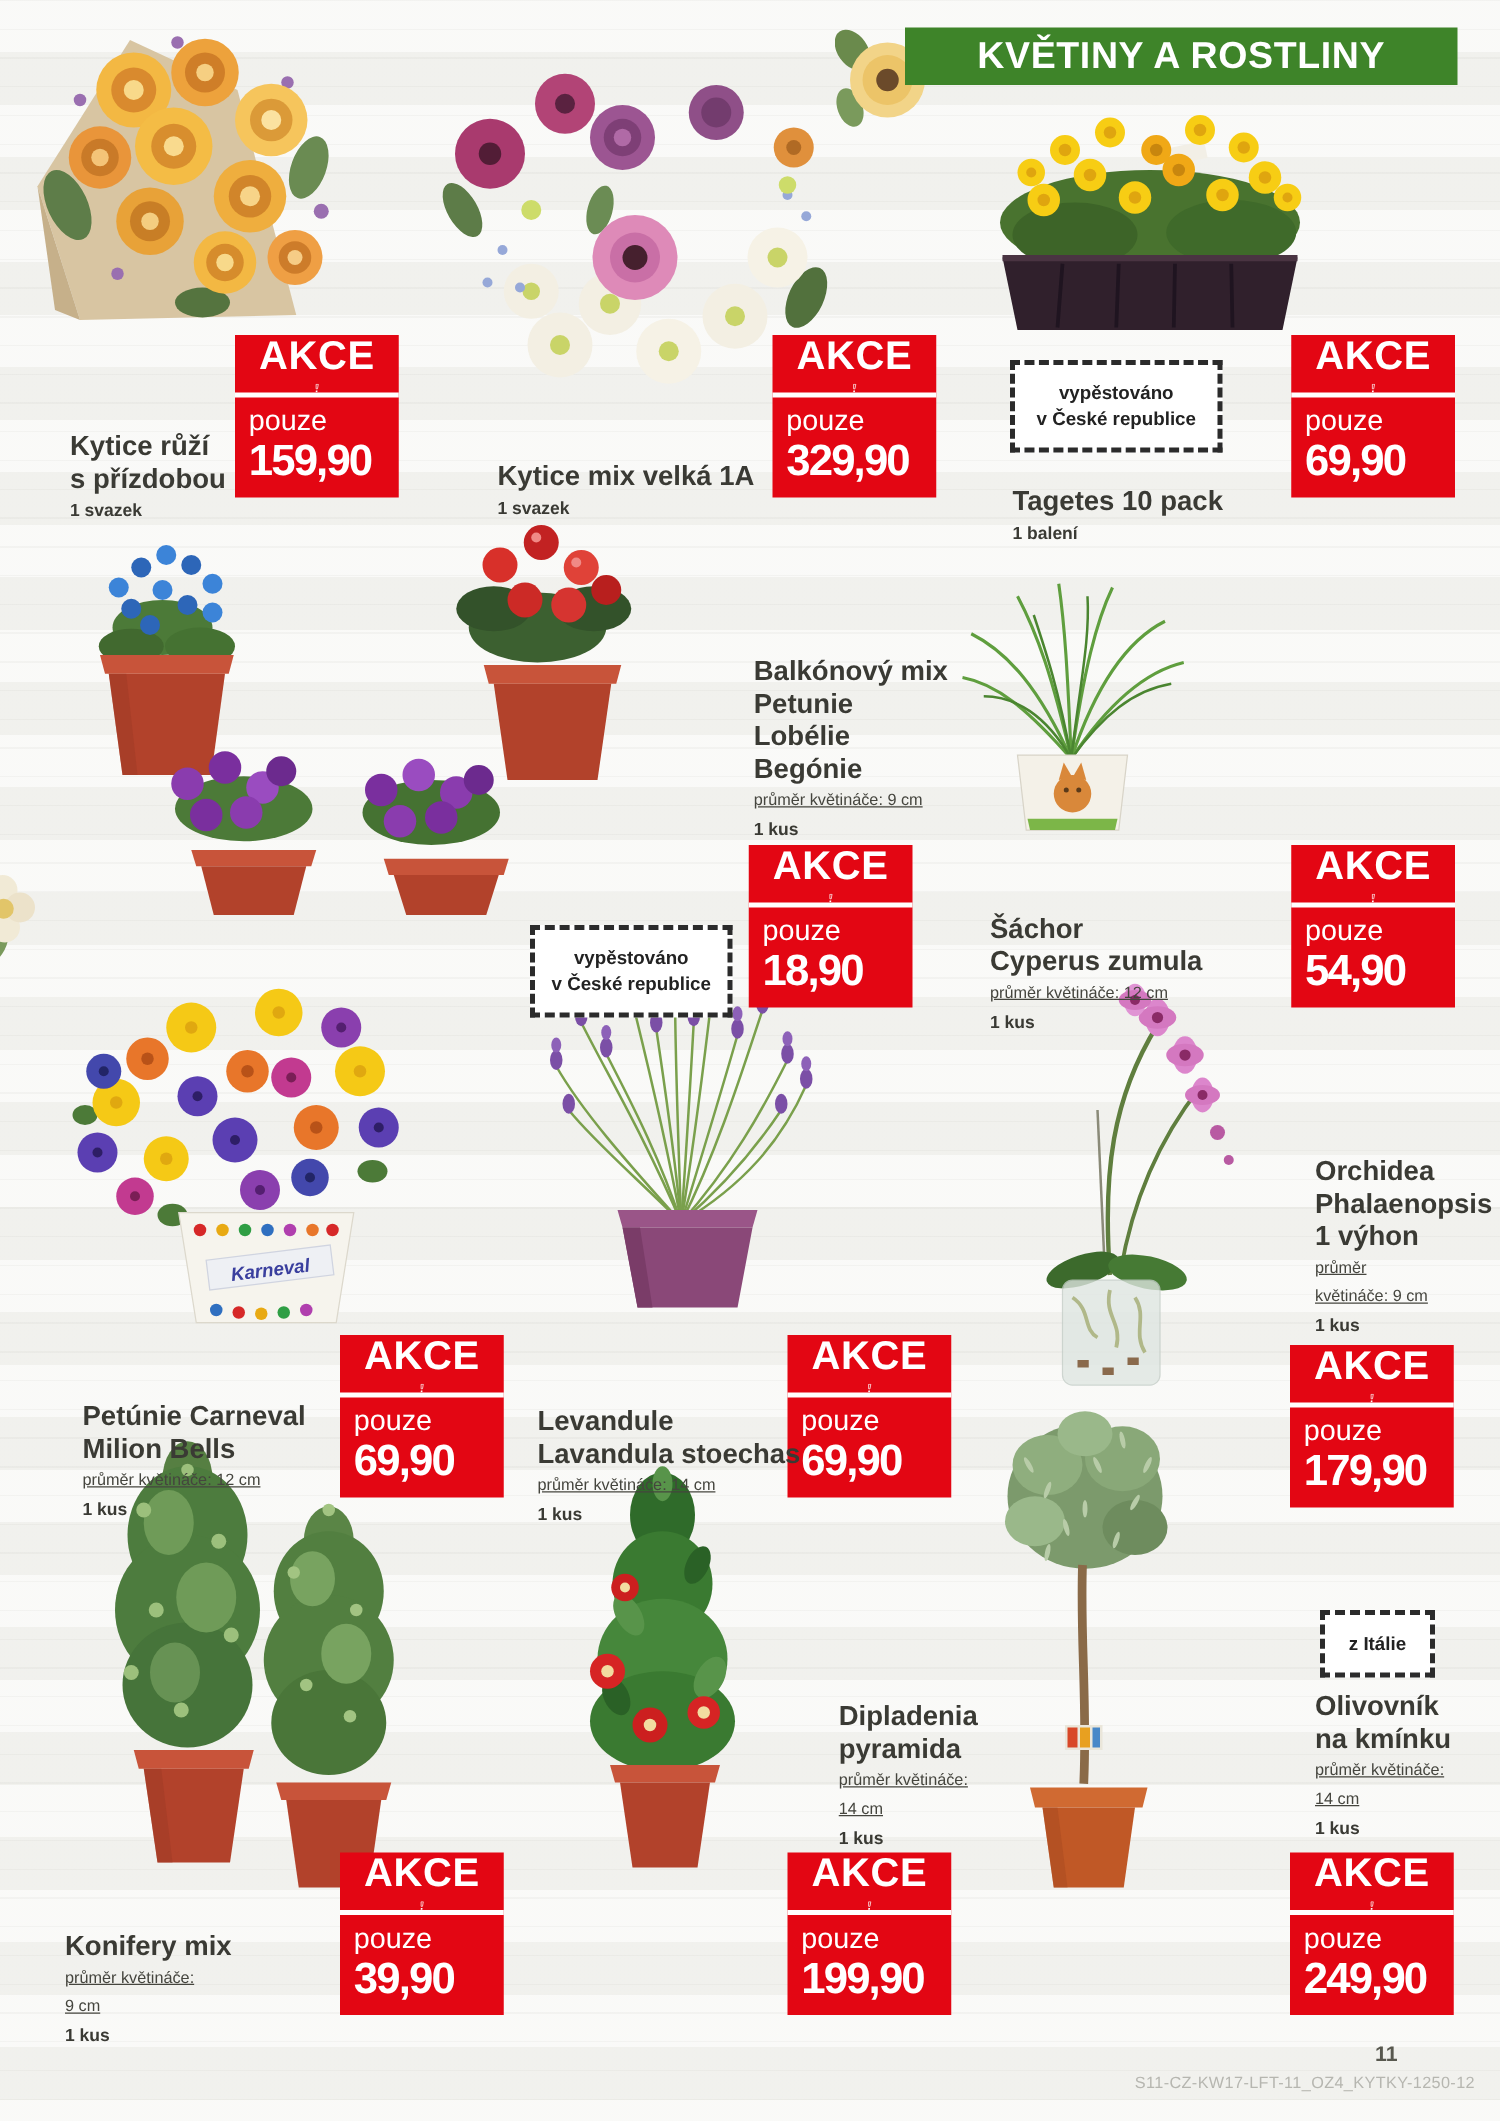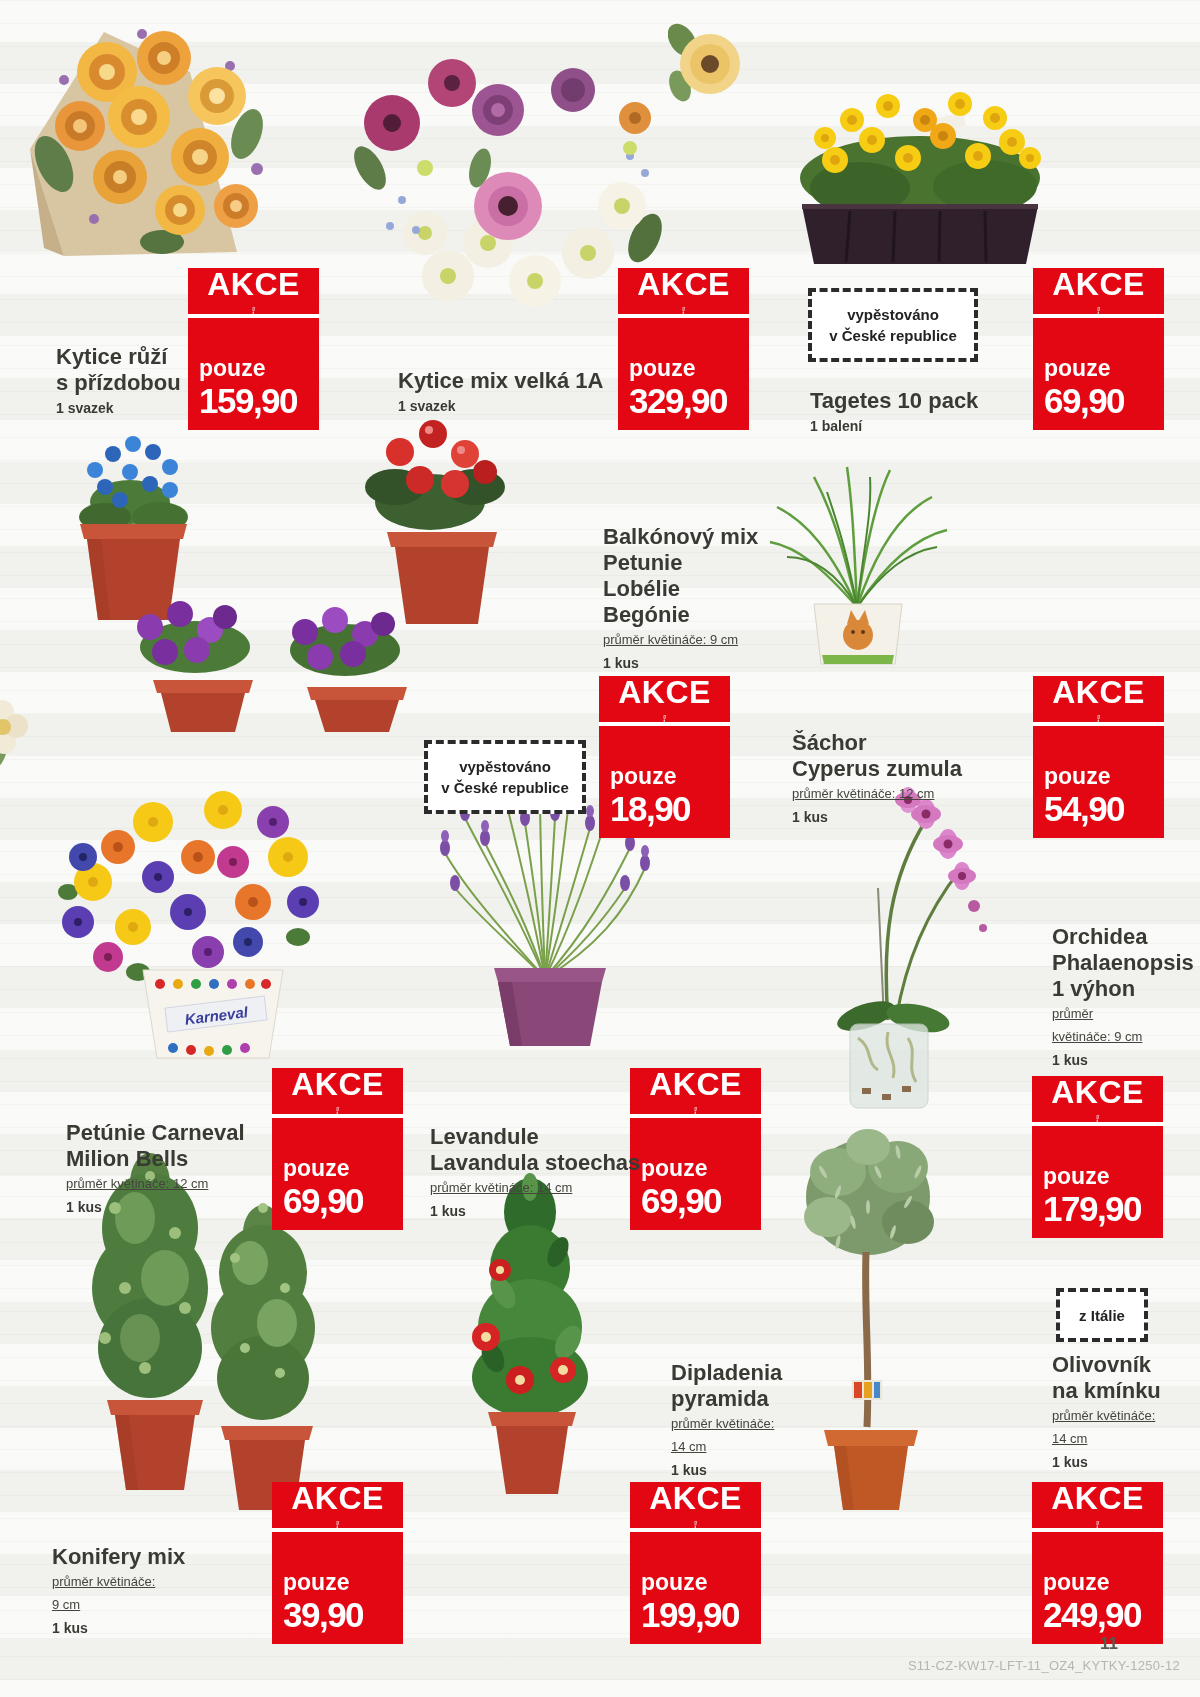--- a/index.html
+++ b/index.html
@@ -11,21 +11,21 @@
     font-family:"Liberation Sans", sans-serif;}
   .photo{position:absolute;}
   .banner{position:absolute;left:724px;top:22px;width:442px;height:46px;background:#3e8429;
     display:flex;align-items:center;justify-content:center;color:#fff;font-size:30px;font-weight:800;
     letter-spacing:0.5px;white-space:nowrap;}
   .akce{position:absolute;width:131px;background:#e30613;color:#fff;}
   .akce-h{height:46px;display:flex;align-items:center;justify-content:center;gap:7px;border-bottom:4px solid #ffffff;flex-direction:column;}
   .akce-t{font-size:32px;font-weight:800;letter-spacing:0.5px;line-height:1;}
   .excl{width:15px;height:33px;transform:skewX(-5deg);}
   .akce-b{padding:5px 11px 9px 11px;}
-  .pouze{font-size:23px;font-weight:700;line-height:26px;margin-top:32px;}
+  .pouze{font-size:23px;font-weight:400;line-height:26px;}
   .price{font-size:35px;font-weight:800;letter-spacing:-1.5px;line-height:40px;white-space:nowrap;}
   .pinfo{position:absolute;color:#3a3a34;}
   .pname{font-size:22px;font-weight:700;line-height:26px;white-space:nowrap;}
   .pdetail{font-size:13px;font-weight:400;line-height:23px;color:#45453e;white-space:nowrap;text-decoration:underline;}
   .pdetail:first-of-type{margin-top:3px;}
   .punit{font-size:14px;font-weight:700;margin-top:4px;}
   .origin{position:absolute;background:#ffffff;border:4px dashed #2b2b2b;display:flex;flex-direction:column;
     justify-content:center;color:#222;font-weight:700;font-size:15px;line-height:21px;
     text-align:center;white-space:nowrap;}
   .pagenum{position:absolute;left:1100px;top:1634px;width:78px;text-align:left;font-size:17px;font-weight:800;color:#58584f;}
@@ -495,20 +495,23 @@
     <circle cx="17" cy="45" r="8" fill="#e2c569"></circle>
   </svg>
   <svg class="photo" style="left:668px;top:22px" width="80" height="82" viewBox="0 0 80 82">
     <ellipse cx="14" cy="18" rx="12" ry="18" fill="#6a8a4c" transform="rotate(-35 14 18)"></ellipse>
     <ellipse cx="12" cy="64" rx="10" ry="16" fill="#7a9a5c" transform="rotate(-20 12 64)"></ellipse>
     <circle cx="42" cy="42" r="30" fill="#f2d488"></circle>
       <circle cx="42" cy="42" r="20" fill="#ecc468"></circle>
       <circle cx="42" cy="42" r="9" fill="#6b4a2a"></circle>
   </svg>
 
+  <div class="banner">
+    <span>KVĚTINY A ROSTLINY</span>
+  </div>
 
   <div class="origin" style="left:808px;top:288px;width:162px;height:66px">
     <div>vypěstováno</div>
     <div>v České republice</div>
   </div>
   <div class="origin" style="left:424px;top:740px;width:154px;height:66px">
     <div>vypěstováno</div>
     <div>v České republice</div>
   </div>
   <div class="origin" style="left:1056px;top:1288px;width:84px;height:46px">

